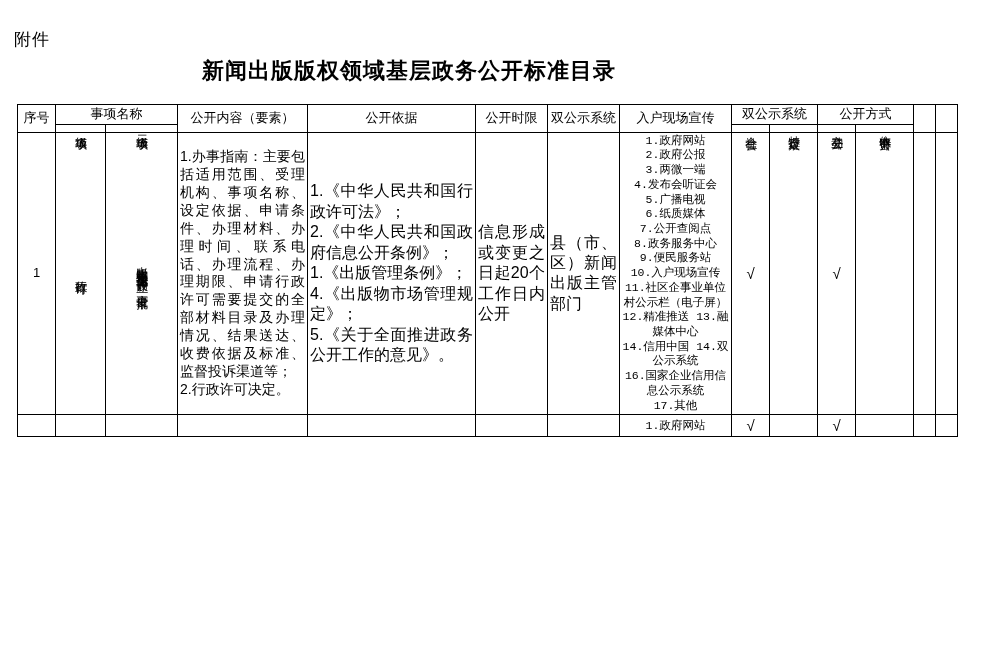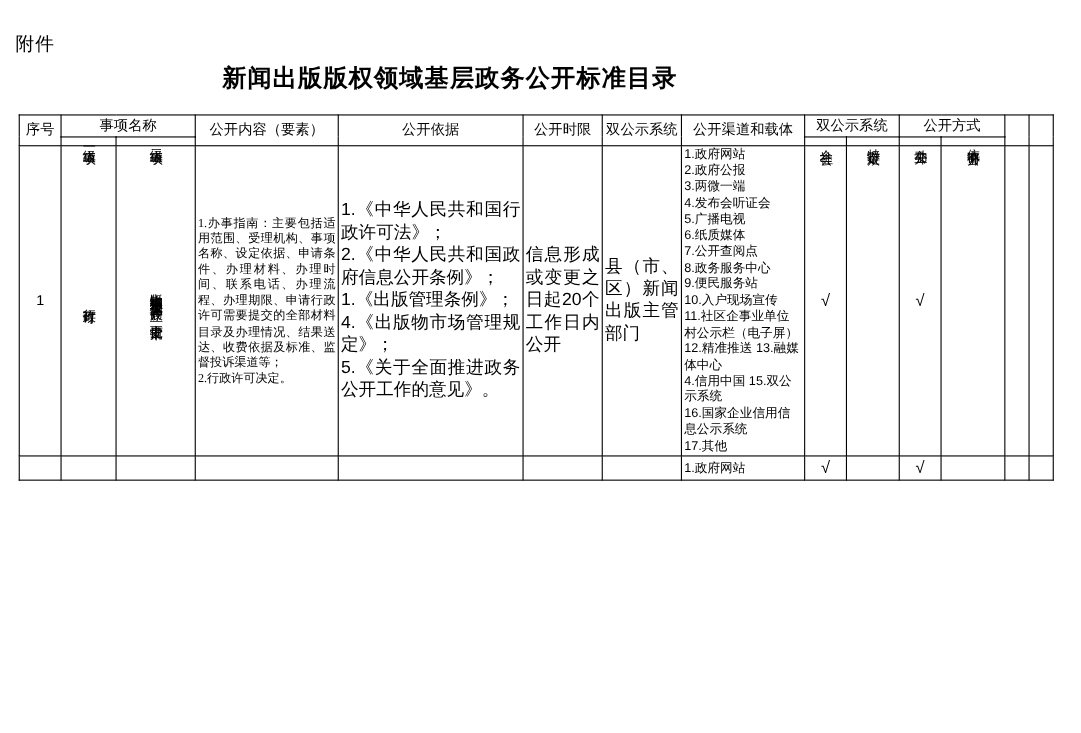--- a/index.html
+++ b/index.html
@@ -56,42 +56,42 @@
   .vtext {
     writing-mode: vertical-rl;
     text-orientation: upright;
     letter-spacing: 1px;
     margin: 0 auto;
     display: block;
     white-space: nowrap;
   }
   .hdr { text-align: center; font-size: 13px; }
   .cell-body {
-    font-size: 11px;
+    font-size: 14px;
     text-align: justify;
     text-justify: inter-ideograph;
     line-height: 1.3;
     vertical-align: top;
     padding: 4px 3px;
-    font-family: Liberation Serif, serif;
   }
   .cell-body-mid {
     font-size: 16px;
     text-align: justify;
     text-justify: inter-ideograph;
     line-height: 1.3;
     vertical-align: middle;
     padding: 4px 3px;
   }
   .channel-list {
     font-size: 11.5px;
     line-height: 1.32;
     vertical-align: top;
     padding: 3px 3px;
-    text-align: left;
+    text-align: center;
+    font-family: Liberation Mono, monospace;
   }
   .vert-cell {
     text-align: center;
     vertical-align: middle;
     padding: 2px 0;
   }
   .check {
     text-align: center;
     vertical-align: middle;
     font-size: 15px;
@@ -128,21 +128,21 @@
   </colgroup>
 
   <tbody>
         <tr>
     <td rowspan="3" class="hdr">序号</td>
     <td colspan="2" class="hdr">事项名称</td>
     <td rowspan="3" class="hdr"><span>公开内容（要素）</span></td>
     <td rowspan="3" class="hdr">公开依据</td>
     <td rowspan="3" class="hdr">公开时限</td>
     <td rowspan="3" class="hdr">双公示系统</td>
-    <td rowspan="3" class="hdr">公开渠道和载体</td>
+    <td rowspan="3" class="hdr">入户现场宣传</td>
     <td colspan="2" class="hdr">双公示系统</td>
     <td colspan="2" class="hdr">公开方式</td>
     <td rowspan="3"></td>
     <td rowspan="3"></td>
   </tr>
   <tr>
     <td rowspan="2" class="vert-cell">
             <span class="vtext">一级事项</span>
           </td>
     <td rowspan="2" class="vert-cell">
@@ -190,21 +190,21 @@
             <div>3.两微一端</div>
             <div>4.发布会听证会</div>
             <div>5.广播电视</div>
             <div>6.纸质媒体</div>
             <div>7.公开查阅点</div>
             <div>8.政务服务中心</div>
             <div>9.便民服务站</div>
             <div>10.入户现场宣传</div>
             <div>11.社区企事业单位村公示栏（电子屏）</div>
             <div>12.精准推送  13.融媒体中心</div>
-            <div>4.信用中国  15.双公示系统</div>
+            <div>14.信用中国  14.双公示系统</div>
             <div>16.国家企业信用信息公示系统</div>
             <div>17.其他</div>
           </td>
     <td class="check">√</td>
     <td class="check"></td>
     <td class="check">√</td>
     <td class="check"></td>
     <td></td>
     <td></td>
   </tr>

